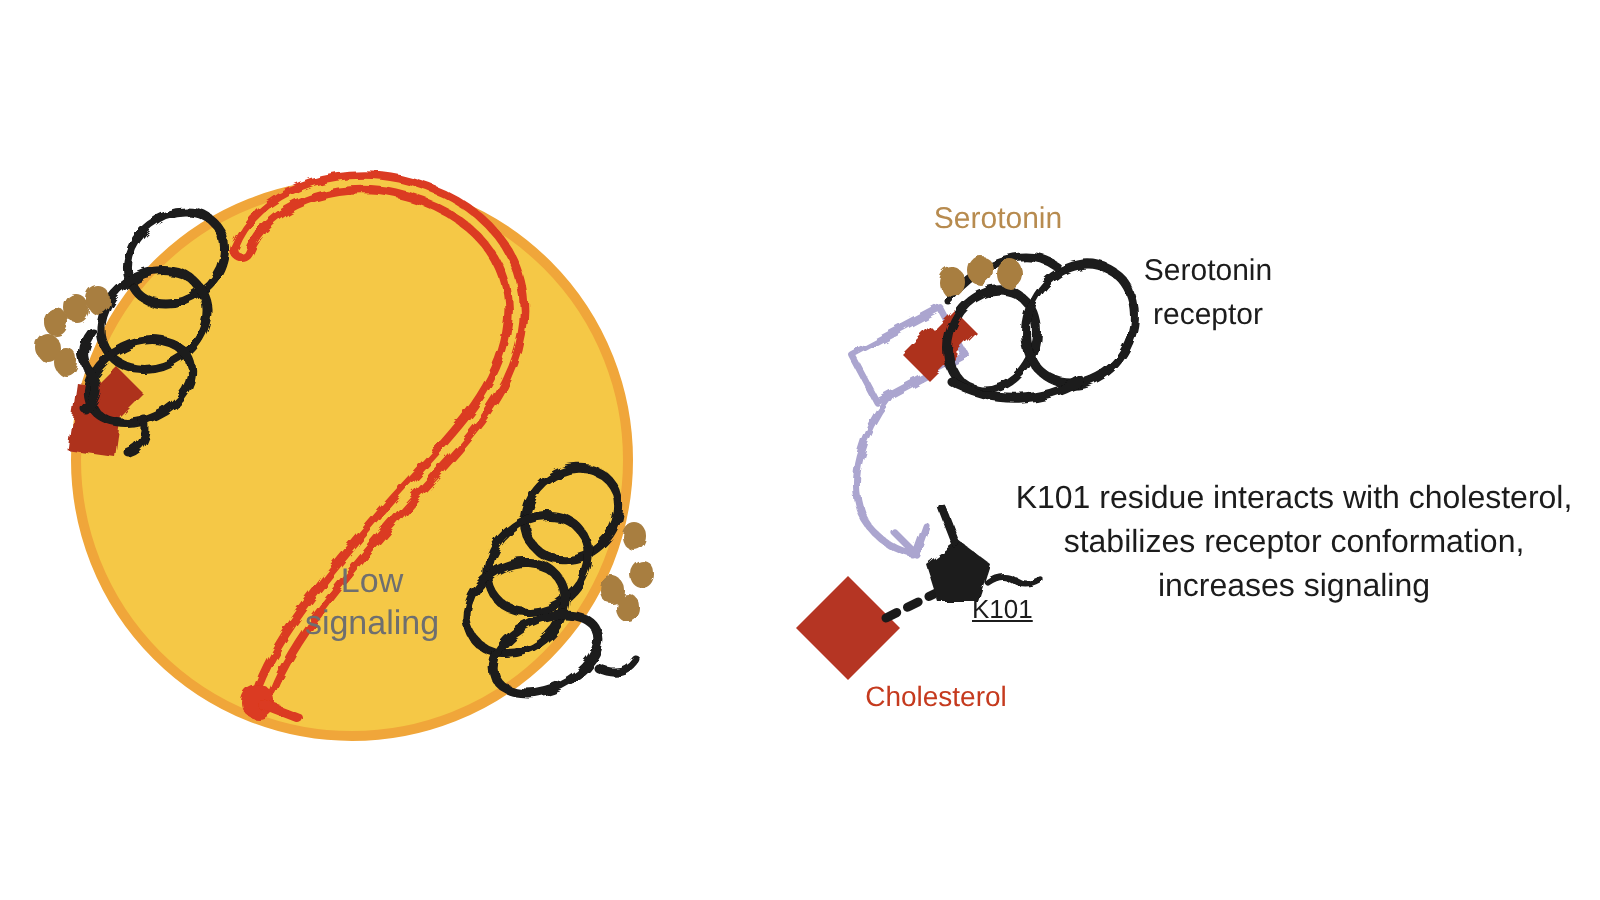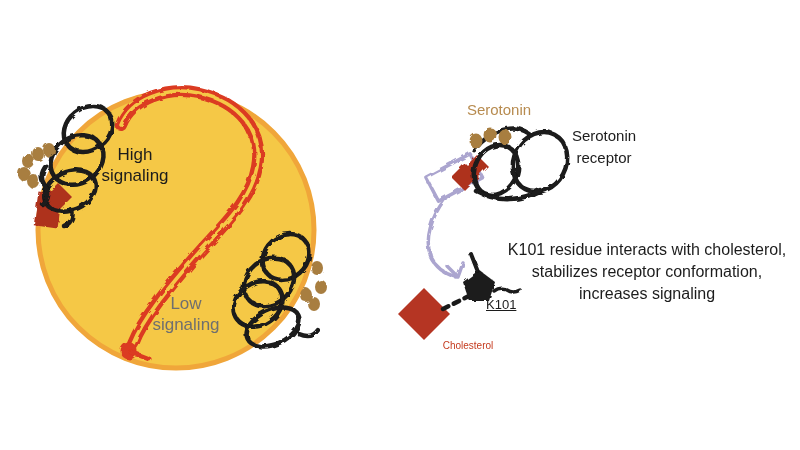--- a/index.html
+++ b/index.html
@@ -19,27 +19,27 @@
   .chol{fill:var(--cholesterol_red);}
   .lav{fill:none;stroke:var(--lavender);stroke-width:3.5;stroke-linecap:round;stroke-linejoin:round;}
   .dash{fill:none;stroke:var(--coil_black);stroke-width:4.5;stroke-dasharray:6 6;stroke-linecap:round;}
   .penta{fill:var(--coil_black);}
   .bond{fill:none;stroke:var(--coil_black);stroke-width:4;stroke-linecap:round;}
   .wavy{fill:none;stroke:var(--coil_black);stroke-width:3.5;stroke-linecap:round;}
 
   
   .lbl{position:absolute;text-align:center;line-height:1.25;color:var(--text_black);}
   .lbl-high{left:92px;top:144px;width:86px;font-size:17px;}
-  .lbl-low{left:140px;top:293px;width:92px;font-size:17px;color:var(--gray_label);}
+  .lbl-low{left:140px;top:280px;width:92px;font-size:17px;color:var(--gray_label);}
   .lbl-serotonin{left:449px;top:101px;width:100px;font-size:15px;color:var(--serotonin_label_tan);}
   .lbl-receptor{left:556px;top:125px;width:96px;font-size:15px;line-height:1.45;}
   .lbl-caption{left:492px;top:239px;width:310px;font-size:16px;line-height:22px;}
   .lbl-caption div{white-space:nowrap;}
   .lbl-k101{left:486px;top:297px;width:46px;font-size:13px;text-align:left;text-decoration:underline;}
-  .lbl-chol{left:414px;top:340px;width:108px;font-size:10px;color:var(--cholesterol_label_red);}
+  .lbl-chol{left:414px;top:340px;width:108px;font-size:14px;color:var(--cholesterol_label_red);}
 </style>
 </head>
 <body>
 
 <div id="stage">
 
   <svg id="fig" width="800" height="450" viewBox="0 0 800 450">
     <defs>
       <filter id="rough" x="-15%" y="-15%" width="130%" height="130%">
         <feTurbulence type="fractalNoise" baseFrequency="0.12" numOctaves="2" seed="3" result="noise"></feTurbulence>
@@ -112,21 +112,20 @@
       <polygon class="chol" points="424,288 450,314 424,340 398,314"></polygon>
       <path class="dash" d="M 443,309 L 471,295"></path>
       <g filter="url(#rough)">
         <polygon class="penta" points="479,270 495,282 489,301 469,301 463,282"></polygon>
         <path class="bond" d="M 478,272 L 471,254"></path>
         <path class="wavy" d="M 494,291 q 7,-5 13,-1 q 6,4 13,0"></path>
       </g>
     </g>
   </svg>
 
-  <div class="lbl lbl-high">High signaling</div>
   <div class="lbl lbl-low">Low signaling</div>
   <div class="lbl lbl-receptor">Serotonin receptor</div>
   <div class="lbl lbl-serotonin">Serotonin</div>
   <div class="lbl lbl-caption">
     <div>K101 residue interacts with cholesterol,</div>
     <div>stabilizes receptor conformation,</div>
     <div>increases signaling</div>
   </div>
   <div class="lbl lbl-k101">K101</div>
   <div class="lbl lbl-chol">Cholesterol</div>

